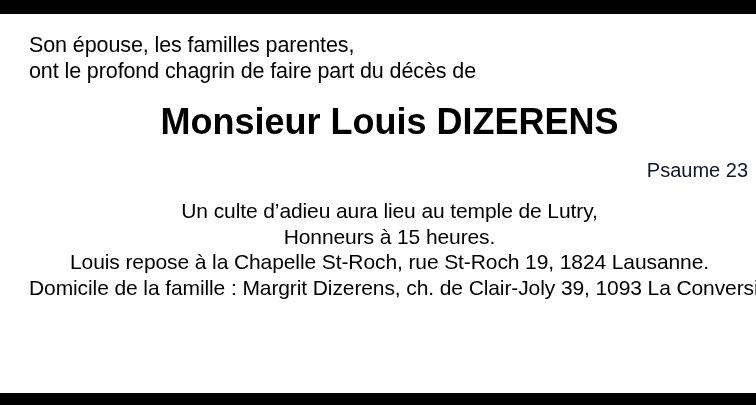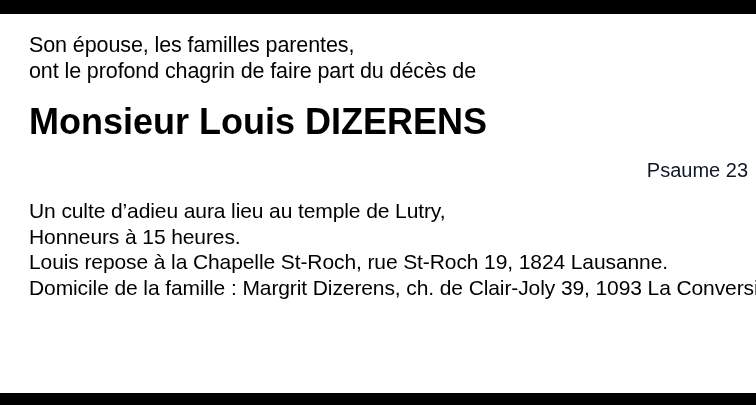--- a/index.html
+++ b/index.html
@@ -48,20 +48,21 @@
     color: #000000;
     font-size: 21.5px;
     line-height: 26px;
     white-space: pre;
     letter-spacing: -0.1px;
   }
   .intro {
     margin-top: 2px;
   }
   .name {
+    text-align: center;
     font-size: 36px;
     font-weight: bold;
     line-height: 44px;
     margin-top: 16px;
     margin-bottom: 14px;
     letter-spacing: 0px;
     white-space: pre;
   }
   .verse-block {
     margin-top: 10px;
@@ -76,20 +77,21 @@
     white-space: pre;
   }
   .verse-ref {
     font-size: 20px;
     line-height: 24px;
     color: #0f172a;
     white-space: pre;
   }
   .service-block {
     margin-top: 16px;
+    text-align: center;
   }
   .service-block .line {
     font-size: 21px;
     line-height: 25.5px;
   }
 </style>
 </head>
 <body>
 
 <div class="notice">

